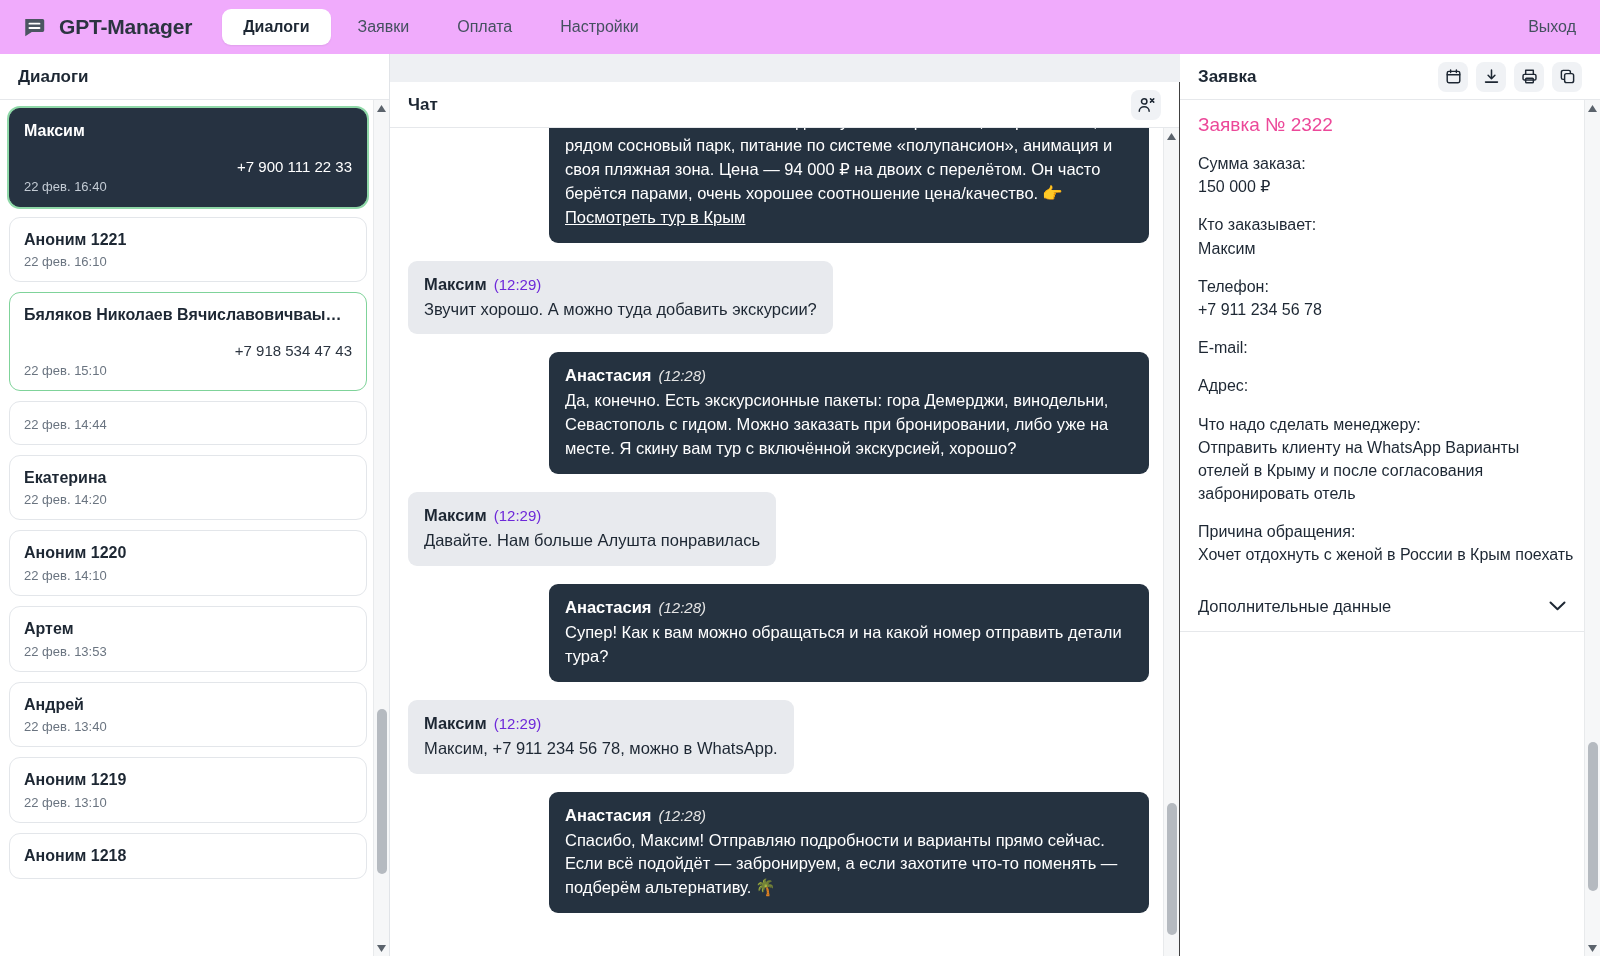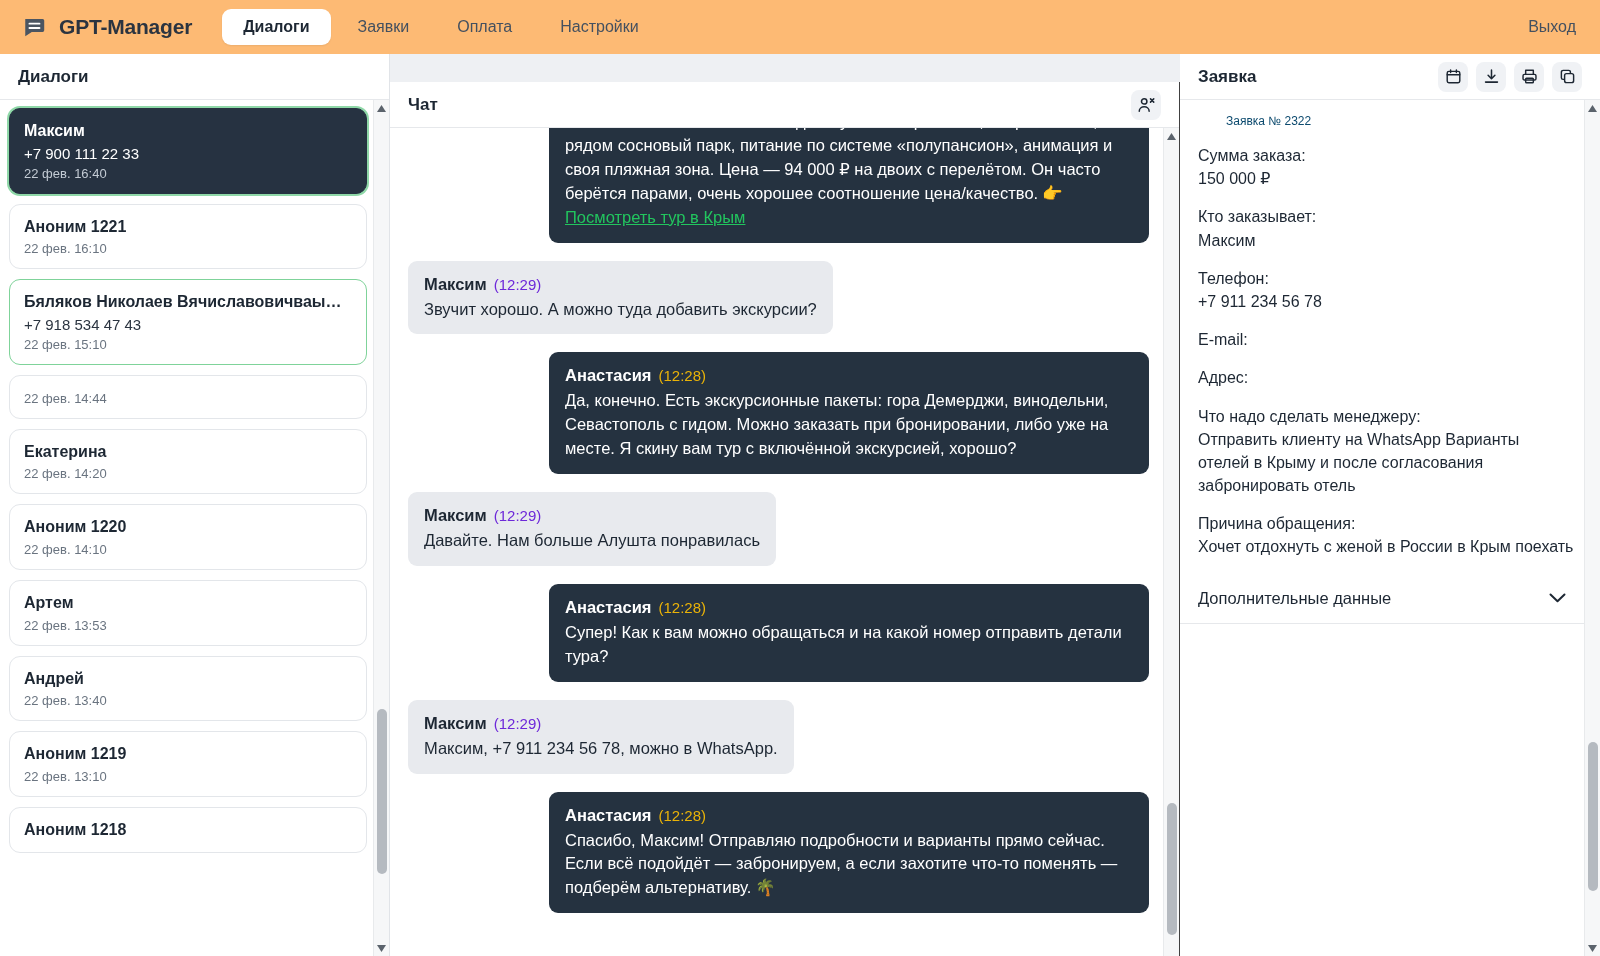--- a/index.html
+++ b/index.html
@@ -6,21 +6,21 @@
   html, body {
     width: 1600px; height: 956px;
     font-family: "Liberation Sans", "DejaVu Sans", sans-serif;
     background: #eef0f3;
     overflow: hidden;
   }
 
   
   .topbar {
     height: 54px;
-    background: #fdba74;
+    background: #f0abfc;
     display: flex;
     align-items: center;
     padding: 0 22px;
     position: relative;
   }
   .brand { display: flex; align-items: center; gap: 11px; margin-right: 30px; }
   .brand-logo { width: 26px; height: 26px; display:block; }
   .brand-name {
     font-size: 21px; font-weight: bold; color: #2b3440; letter-spacing: -0.2px;
   }
@@ -71,21 +71,21 @@
     padding: 11px 14px 12px 14px; margin-bottom: 10px;
     background: #fff; cursor: pointer;
   }
   .dialog-item.selected {
     background: #263241; border-color: #263241;
     box-shadow: 0 0 0 2px #8fd8a8;
   }
   .dialog-item.highlight { border-color: #7fd39a; }
   .d-name { font-size: 16px; font-weight: bold; color: #1d2733; line-height: 1.35;
             overflow: hidden; text-overflow: ellipsis; white-space: nowrap; }
-  .d-phone { font-size: 15px; color: #2b3440; margin-top: 3px; }
+  .d-phone { font-size: 15px; color: #2b3440; margin-top: 16px; text-align: right; }
   .d-time { font-size: 13px; color: #6a7480; margin-top: 4px; }
   .dialog-item.selected .d-name,
   .dialog-item.selected .d-phone { color: #fff; }
   .dialog-item.selected .d-time { color: #c3cbd4; }
 
   
   .scrollbar {
     position: absolute; right: 0; top: 0; bottom: 0; width: 16px;
     background: #f6f7f8; border-left: 1px solid #e8eaec;
     display:flex; flex-direction:column; align-items:center;
@@ -105,29 +105,29 @@
   .msg-row.right { justify-content: flex-end; }
   .bubble {
     max-width: 600px; border-radius: 9px; padding: 12px 16px 13px 16px;
     font-size: 16.5px; line-height: 1.45;
   }
   .bubble.client { background: #e8eaee; color: #1d2733; }
   .bubble.agent  { background: #253240; color: #ffffff; }
   .b-head { margin-bottom: 1px; }
   .b-author { font-weight: bold; font-size: 16.5px; }
   .b-time { font-size: 15px; color: #6d28d9; margin-left: 7px; }
-  .bubble.agent .b-time { color: #eab308; }
+  .bubble.agent .b-time { color: #e5e5e5; font-style: italic; }
   .b-text { font-size: 16.5px; }
-  .b-link { text-decoration: underline; color: #22c55e; display:inline-block;text-align:right; }
+  .b-link { text-decoration: underline; color: #ffffff; display:inline-block;text-align:right; }
   .msg-row.clipped .bubble { border-top-left-radius:0; border-top-right-radius:0; }
 
   
   .req-scroll { flex: 1; overflow: hidden; position: relative; padding: 0 26px 0 18px; }
   .req-body { padding-top: 14px; }
-  .req-title { font-size: 12px; color: #0c4a6e; margin-bottom: 16px; margin-left: 28px; }
+  .req-title { font-size: 19px; color: #ec4899; margin-bottom: 16px; }
   .req-group { margin-bottom: 15px; }
   .req-label { font-size: 16px; color: #1d2733; line-height: 1.45; }
   .req-value { font-size: 16px; color: #1d2733; line-height: 1.45; }
   .accordion {
     display:flex; align-items:center; padding: 15px 0 15px 0;
     cursor: pointer; border-bottom: 1px solid #e6e8eb; margin: 0 -18px 0 -18px;
     padding-left: 18px; padding-right: 26px;
   }
   .accordion-label { font-size: 16.5px; color:#1d2733; }
   .chev { margin-left:auto; }

